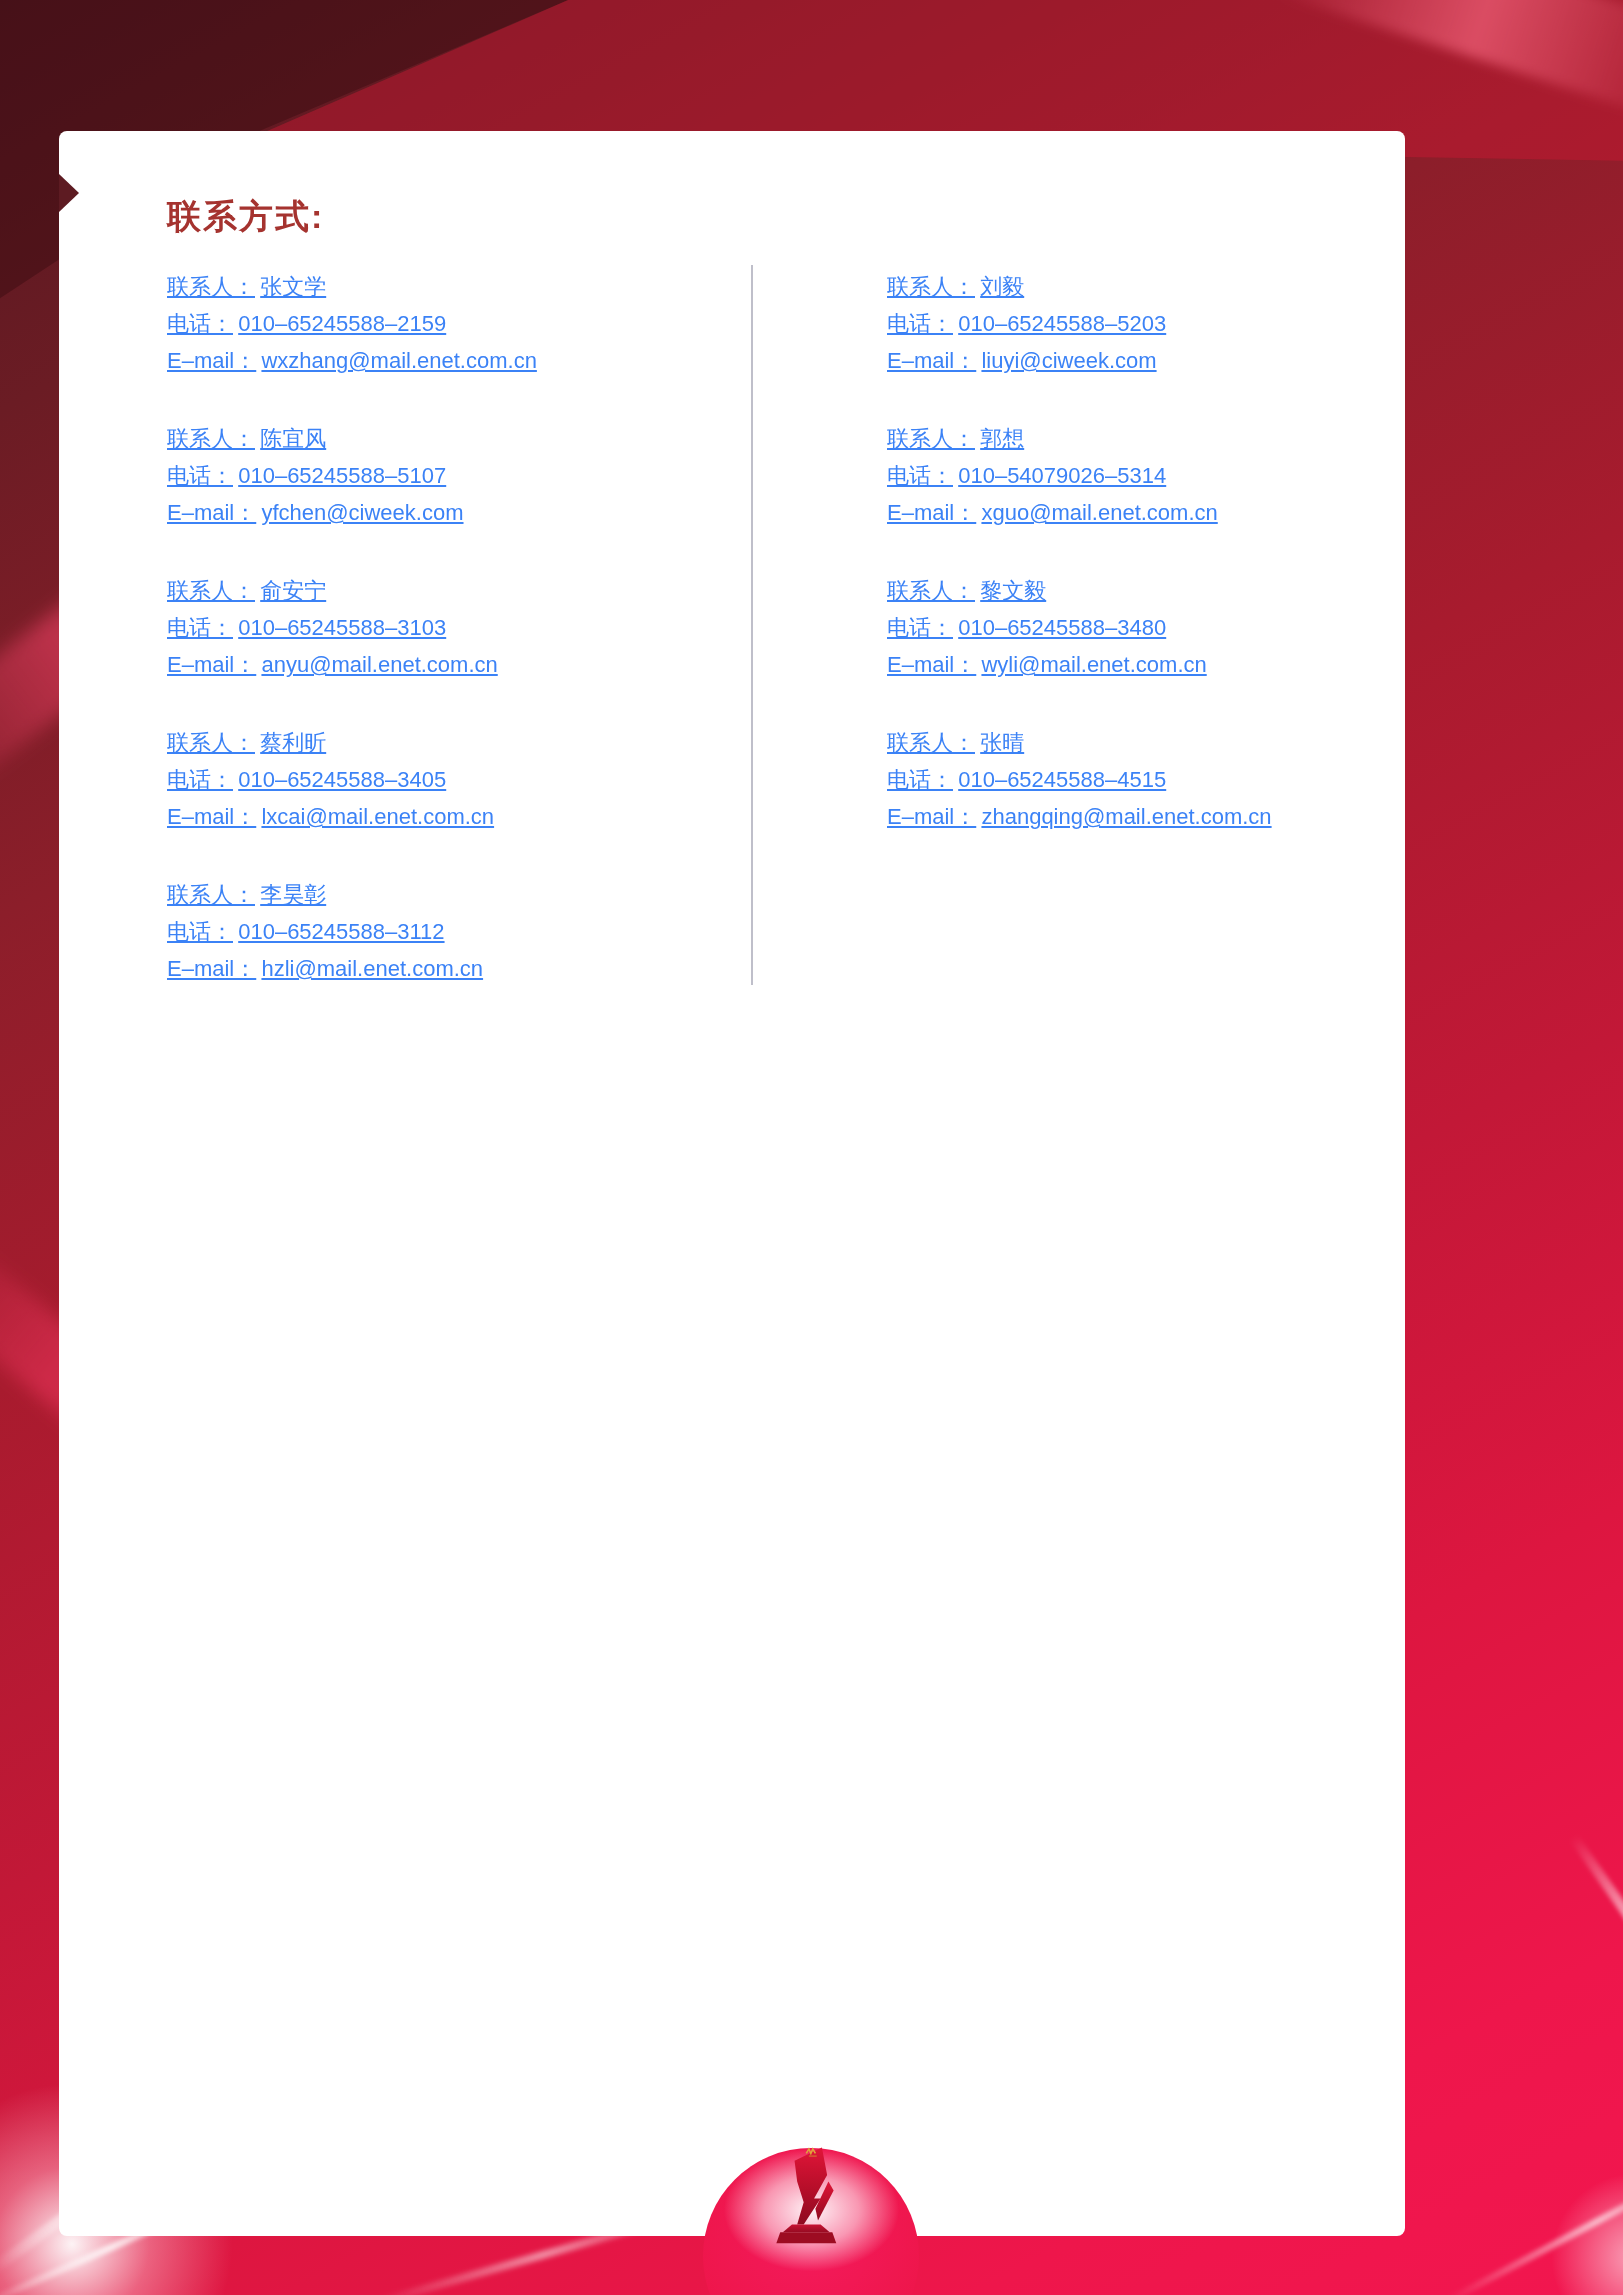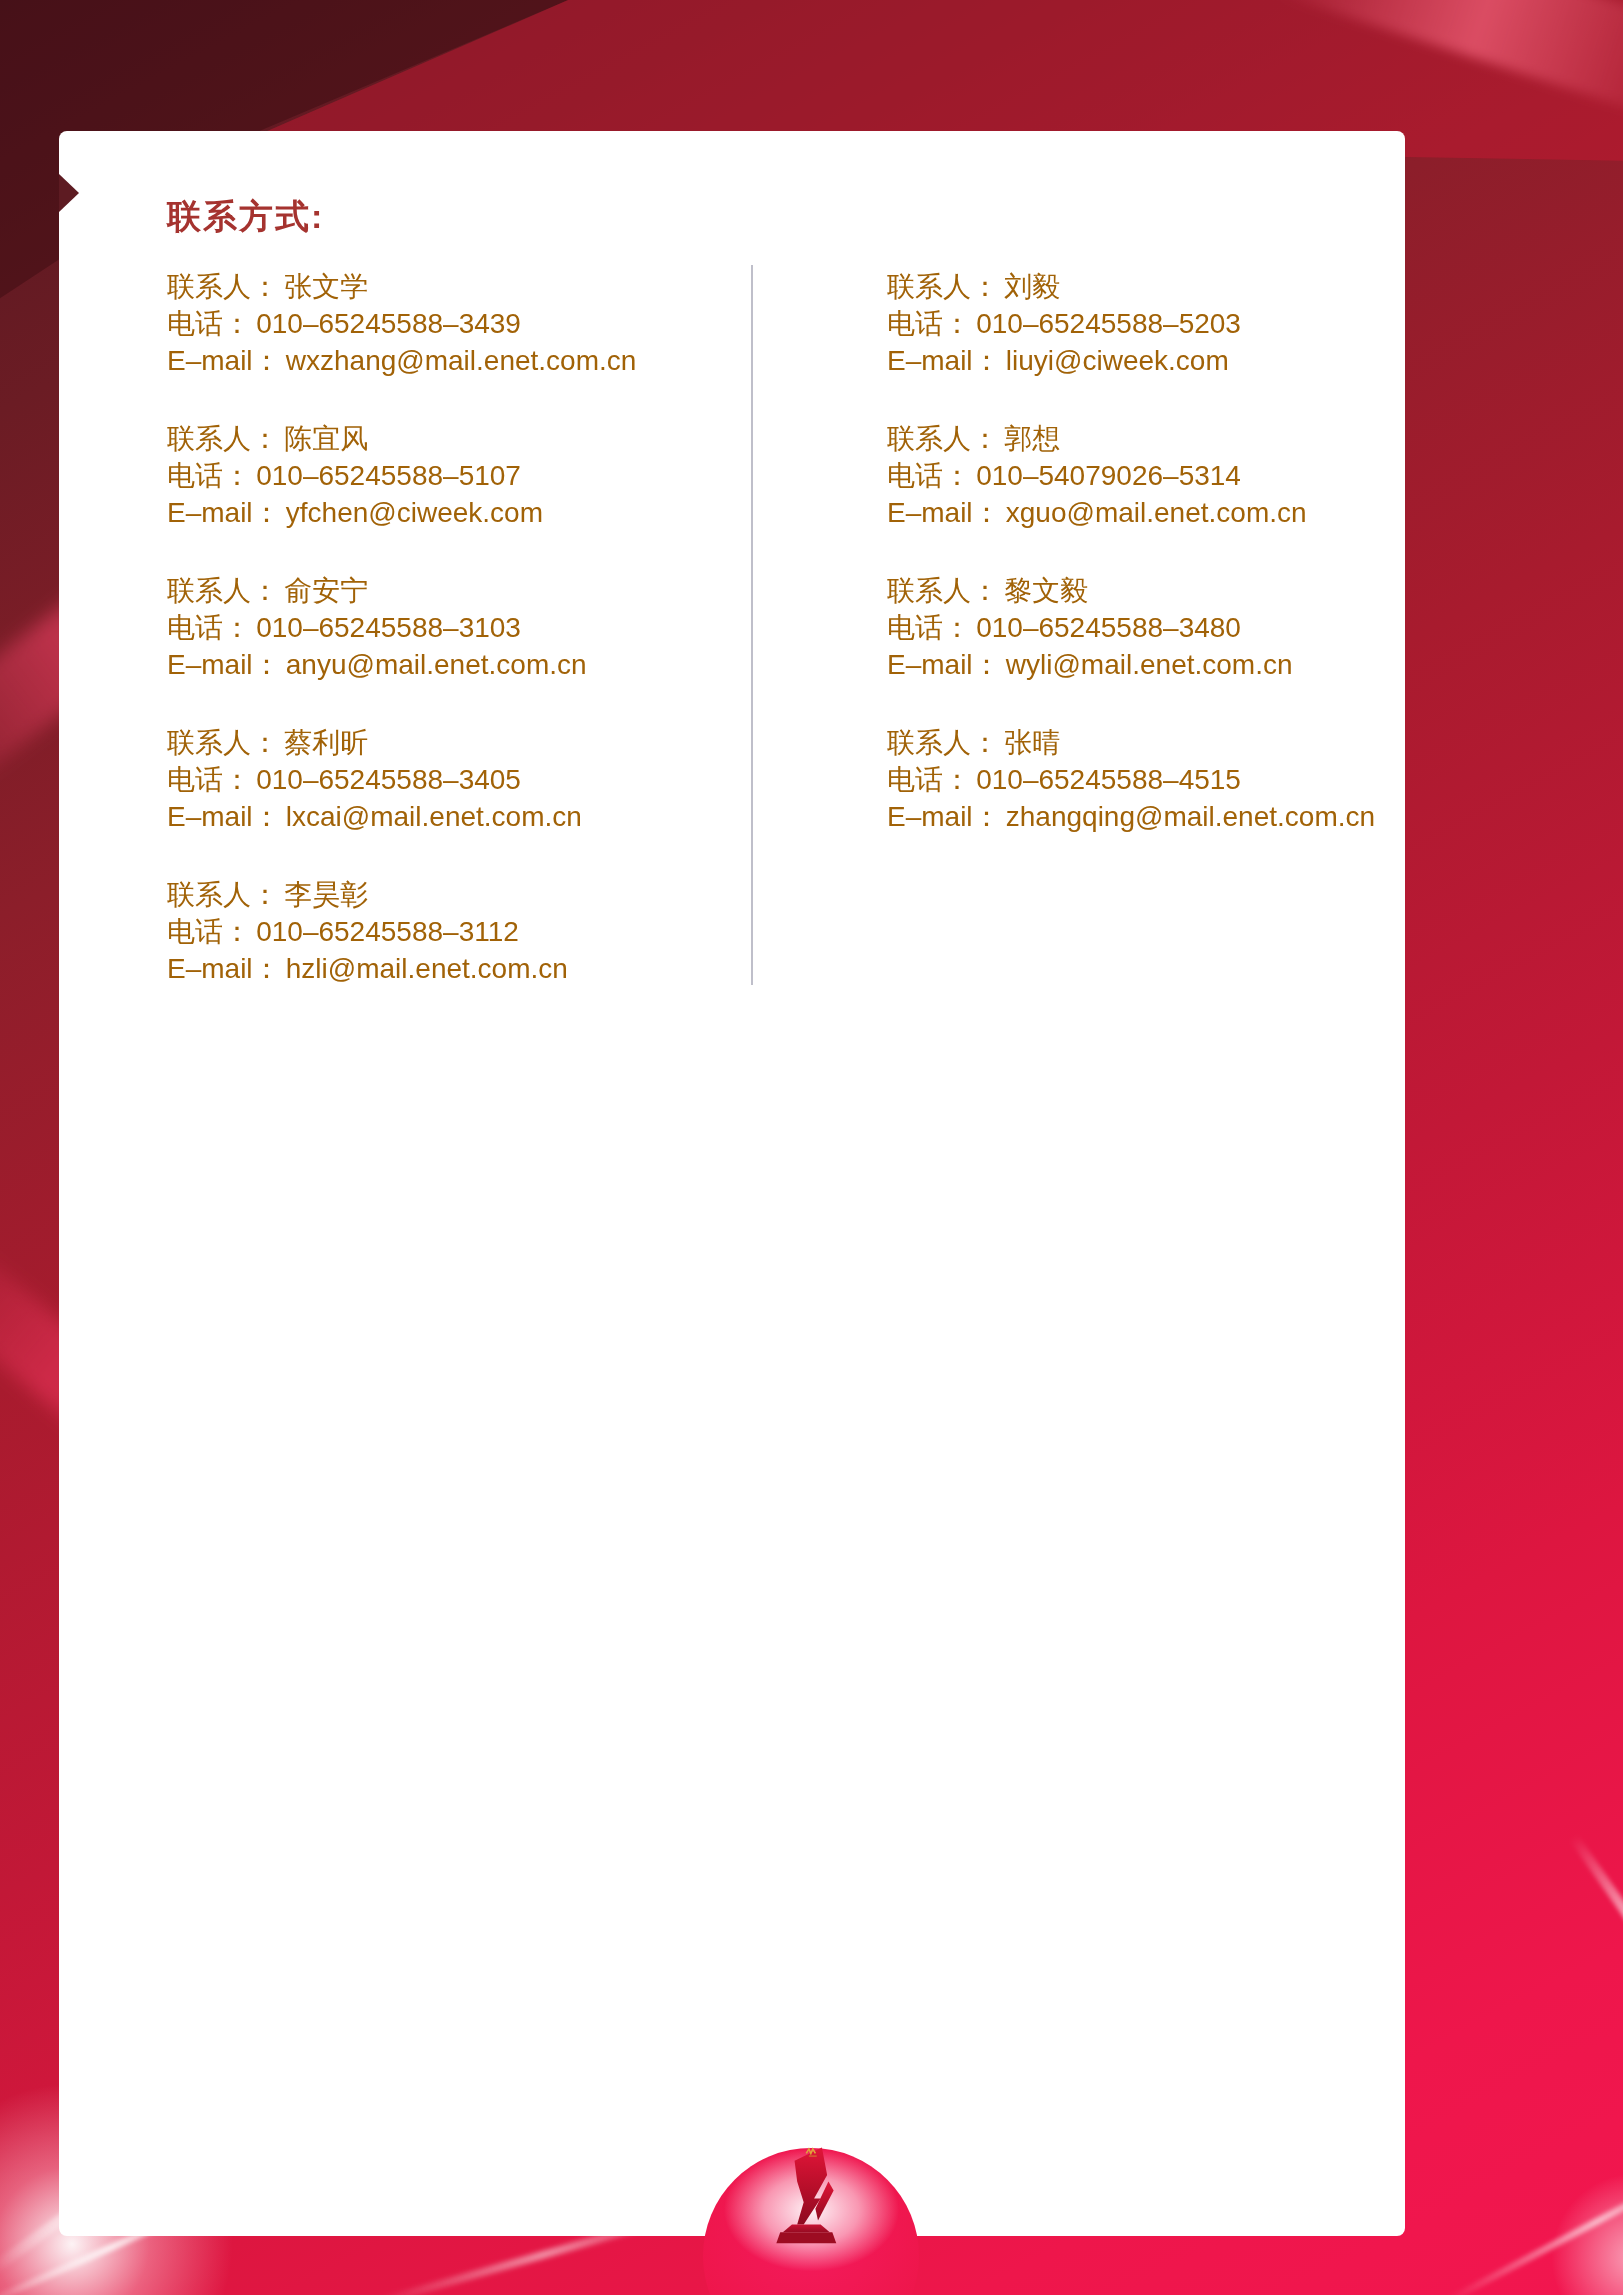--- a/index.html
+++ b/index.html
@@ -62,21 +62,21 @@
     position:absolute;left:108px;top:63px;margin:0;
     font-size:34px;font-weight:bold;letter-spacing:2px;color:#a5332f;
   }
   .divider{
     position:absolute;left:692px;top:134px;width:2px;height:720px;
     background:#bfbfca;
   }
   .col{position:absolute;top:137px;}
   .col-left{left:108px;}
   .col-right{left:828px;}
-  .contact{margin-bottom:41px;font-size:28px;line-height:37px;color:#a16207;}
+  .contact{margin-bottom:41px;font-size:22px;line-height:37px;color:#3b82f6;text-decoration:underline;}
   .contact .lbl{margin-right:5.2px;}
 
   
   .dome{
     position:absolute;left:703px;top:2148px;width:216px;height:216px;border-radius:50%;
     background:radial-gradient(circle at 50% 42%, #f41a5c 0%, #ee164b 72%);
     z-index:3;
   }
   .trophy-glow{
     position:absolute;left:723px;top:2148px;width:177px;height:124px;z-index:4;
@@ -103,21 +103,21 @@
 </div>
 
 <div class="panel">
   <div class="edge-arrow"></div>
   <h1 class="heading">联系方式:</h1>
   <div class="divider"></div>
 
   <div class="col col-left">
     <div class="contact">
       <div><span class="lbl">联系人：</span><span>张文学</span></div>
-      <div><span class="lbl">电话：</span><span>010–65245588–3439</span></div>
+      <div><span class="lbl">电话：</span><span>010–65245588–2159</span></div>
       <div><span class="lbl">E–mail：</span><span>wxzhang@mail.enet.com.cn</span></div>
     </div>
     <div class="contact">
       <div><span class="lbl">联系人：</span><span>陈宜风</span></div>
       <div><span class="lbl">电话：</span><span>010–65245588–5107</span></div>
       <div><span class="lbl">E–mail：</span><span>yfchen@ciweek.com</span></div>
     </div>
     <div class="contact">
       <div><span class="lbl">联系人：</span><span>俞安宁</span></div>
       <div><span class="lbl">电话：</span><span>010–65245588–3103</span></div>

